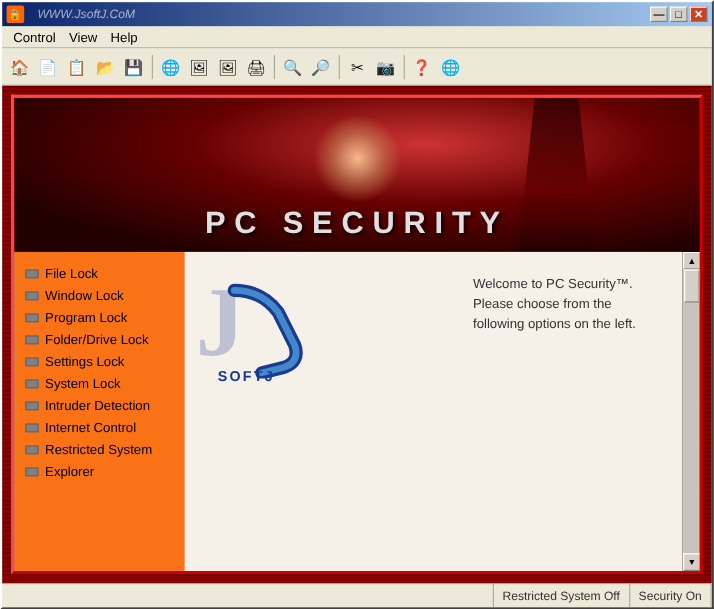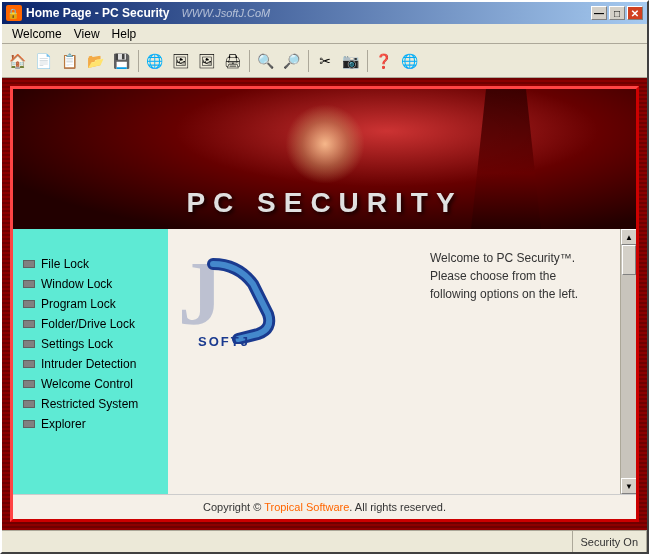--- a/index.html
+++ b/index.html
@@ -215,22 +215,22 @@
     .content-body {
       flex: 1;
       display: flex;
       background: #f5f0e8;
       min-height: 0;
     }
 
     
     .left-menu {
       width: 155px;
-      padding: 25px 8px;
-      background: #5eead4;
+      padding: 10px 8px;
+      background: #f97316;
       flex-shrink: 0;
     }
 
     .menu-nav-item {
       display: flex;
       align-items: center;
       gap: 6px;
       padding: 3px 2px;
       cursor: pointer;
       color: #000;
@@ -354,32 +354,31 @@
     }
   </style>
 </head>
 <body>
 
 <div class="window">
 
   <div class="title-bar">
     <div class="title-bar-left">
       <div class="title-icon">🔒</div>
-      <span class="title-text">Home Page - PC Security</span>
       <span class="title-watermark">WWW.JsoftJ.CoM</span>
     </div>
     <div class="title-buttons">
       <div class="title-btn">—</div>
       <div class="title-btn">□</div>
       <div class="title-btn close">✕</div>
     </div>
   </div>
 
   <div class="menu-bar">
-    <div class="menu-item">Welcome</div>
+    <div class="menu-item">Control</div>
     <div class="menu-item">View</div>
     <div class="menu-item">Help</div>
   </div>
 
   <div class="toolbar">
     <div class="tb-btn">🏠</div>
     <div class="tb-btn">📄</div>
     <div class="tb-btn">📋</div>
     <div class="tb-btn">📂</div>
     <div class="tb-btn">💾</div>
@@ -429,25 +428,29 @@
             <div class="menu-nav-item">
               <div class="menu-bullet"></div>
               <span>Folder/Drive Lock</span>
             </div>
             <div class="menu-nav-item">
               <div class="menu-bullet"></div>
               <span>Settings Lock</span>
             </div>
             <div class="menu-nav-item">
               <div class="menu-bullet"></div>
+              <span>System Lock</span>
+            </div>
+            <div class="menu-nav-item">
+              <div class="menu-bullet"></div>
               <span>Intruder Detection</span>
             </div>
             <div class="menu-nav-item">
               <div class="menu-bullet"></div>
-              <span>Welcome Control</span>
+              <span>Internet Control</span>
             </div>
             <div class="menu-nav-item">
               <div class="menu-bullet"></div>
               <span>Restricted System</span>
             </div>
             <div class="menu-nav-item">
               <div class="menu-bullet"></div>
               <span>Explorer</span>
             </div>
           </div>
@@ -474,24 +477,22 @@
 
         <div class="scrollbar-v">
           <div class="scroll-btn">▲</div>
           <div class="scroll-track">
             <div class="scroll-thumb"></div>
           </div>
           <div class="scroll-btn">▼</div>
         </div>
       </div>
 
-      <div class="footer">
-        <span>Copyright © </span><span class="footer-link">Tropical Software</span><span>. All rights reserved.</span>
-      </div>
 
     </div>
   </div>
 
   <div class="status-bar">
     <div class="status-item"></div>
+    <div class="status-item">Restricted System Off</div>
     <div class="status-item">Security On</div>
   </div>
 </div>
 
 </body></html>

